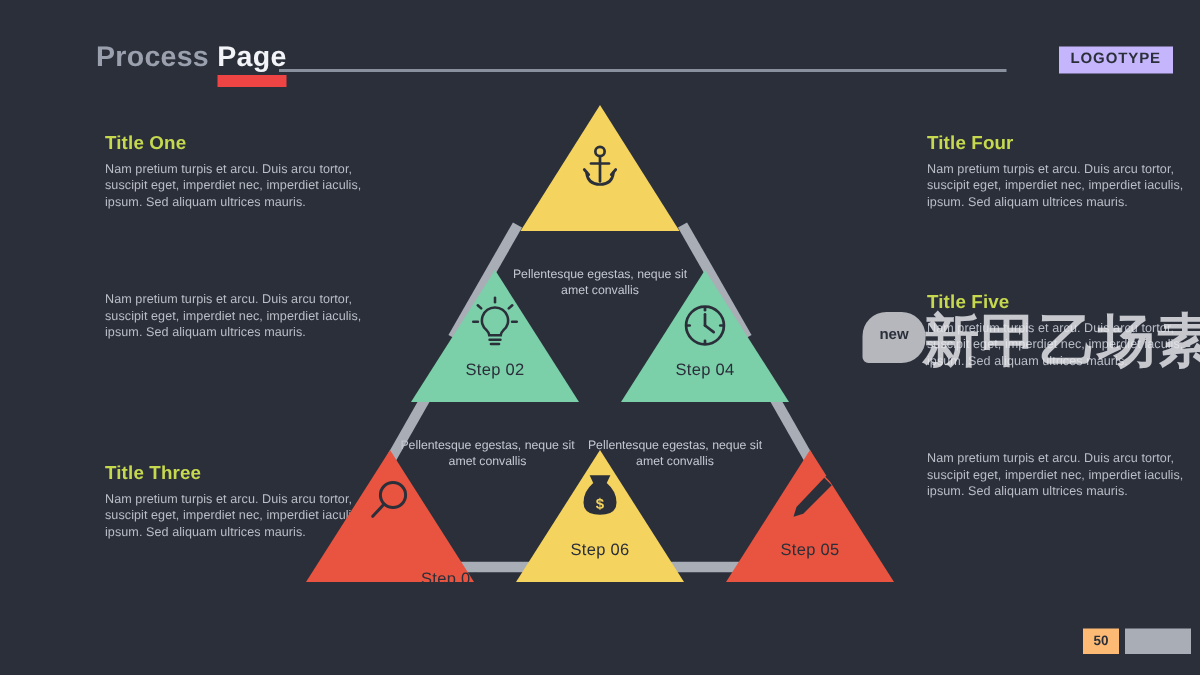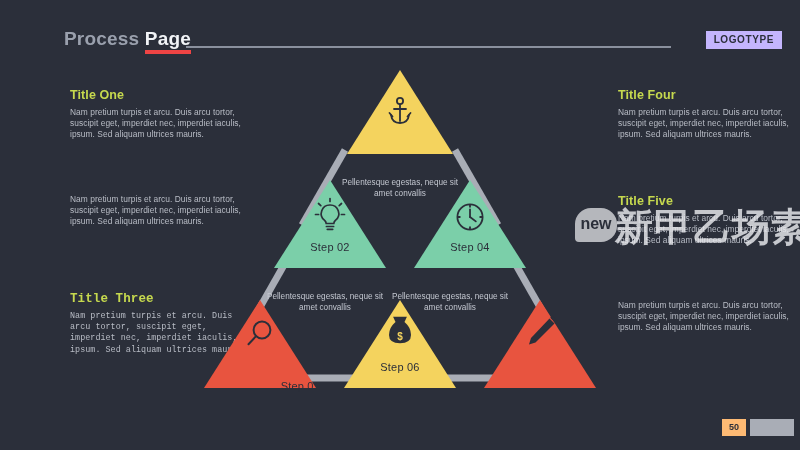--- a/index.html
+++ b/index.html
@@ -14,21 +14,21 @@
   
   .header {
     position:absolute; left:0; top:28px; width:800px; height:32px;
   }
   .title-wrap {
     position:absolute; left:64px; top:0;
     font-size:19px; font-weight:bold; letter-spacing:.2px;
     white-space:nowrap;
   }
   .title-a { color:#9aa0ad; }
-  .title-b { color:#f2f4f7; border-bottom:4px solid #ef4444; padding-bottom:1px; }
+  .title-b { color:#f2f4f7; border-bottom:8px solid #ef4444; padding-bottom:1px; }
   .head-rule {
     position:absolute; left:186px; top:18px; width:485px; height:2px;
     background:#8a909d;
   }
   .logotype {
     position:absolute; right:18px; top:3px;
     background:#c4b5fd; color:#2b2f3a;
     font-size:10px; font-weight:bold; letter-spacing:.6px;
     padding:3px 8px 3px 8px;
     line-height:12px;
@@ -39,21 +39,21 @@
   .block-title {
     color:#c6d94e; font-size:12.5px; font-weight:bold;
     margin-bottom:5px; letter-spacing:.1px;
   }
   .block-body {
     color:#b9bdc6; font-size:8.4px; line-height:11.2px;
     letter-spacing:.05px;
   }
   .b1 { left:70px;  top:88px; }
   .b2 { left:70px;  top:194px; }
-  .b3 { left:70px;  top:292px;font-family:Liberation Mono, monospace; }
+  .b3 { left:70px;  top:308px; }
   .b4 { left:618px; top:88px; }
   .b5 { left:618px; top:194px; }
   .b6 { left:618px; top:300px; }
 
   
   .diagram { position:absolute; left:0; top:0; width:800px; height:450px; }
   .diagram svg { display:block; }
 
   .tri-label {
     position:absolute; text-align:center; color:#2b2f3a;
@@ -68,21 +68,21 @@
   
   .wm { position:absolute; left:575px; top:200px; width:225px; height:60px; }
   .wm-bubble {
     position:absolute; left:0; top:8px; width:42px; height:34px;
     background:#d8d9dd; border-radius:16px 16px 16px 4px;
     opacity:.80;
   }
   .wm-bubble span {
     position:absolute; left:0; top:0; width:42px; height:32px;
     line-height:32px; text-align:center;
-    color:#2b2f3a; font-size:16px; font-weight:bold;
+    color:#2b2f3a; font-size:10px; font-weight:bold;
   }
   .wm-cn {
     position:absolute; left:40px; top:2px;
     font-size:38px; font-weight:bold; color:#e9eaee;
     opacity:.82; letter-spacing:1px; white-space:nowrap;
     font-family:"DejaVu Sans", sans-serif;
   }
 
   
   .pagebox {
@@ -211,20 +211,21 @@
       <polygon points="550.2,317.8 552.2,315.8 557.2,320.8 555.2,322.8 "></polygon>
     </g>
   </g>
 
 </svg>
 
   <div class="tri-label" style="left:270px; top:241px;">Step 02</div>
   <div class="tri-label" style="left:410px; top:241px;">Step 04</div>
   <div class="tri-label" style="left:200px; top:380px;text-align:right;">Step 01</div>
   <div class="tri-label" style="left:340px; top:361px;">Step 06</div>
+  <div class="tri-label" style="left:480px; top:361px;">Step 05</div>
 
   <div class="conn-label" style="left:340px; top:178px;">Pellentesque egestas, neque sit amet convallis</div>
   <div class="conn-label" style="left:265px; top:292px;">Pellentesque egestas, neque sit amet convallis</div>
   <div class="conn-label" style="left:390px; top:292px;">Pellentesque egestas, neque sit amet convallis</div>
 </div>
 
 <div class="wm">
   <div class="wm-bubble">
     <span>new</span>
   </div>

